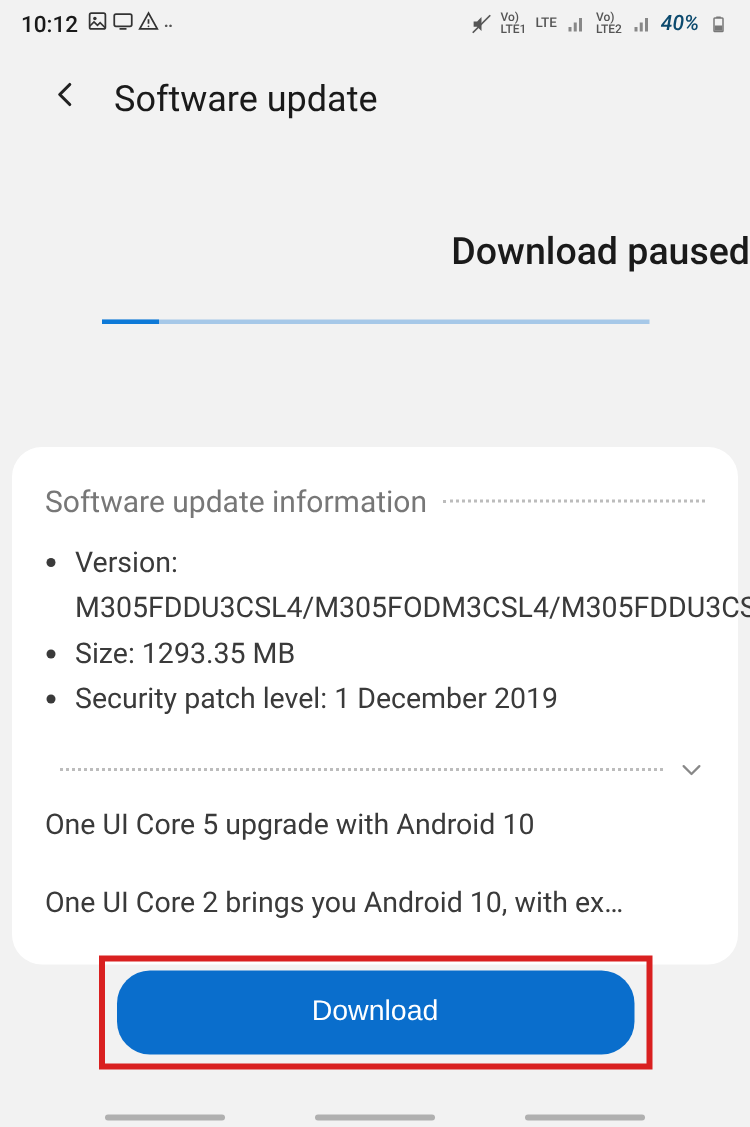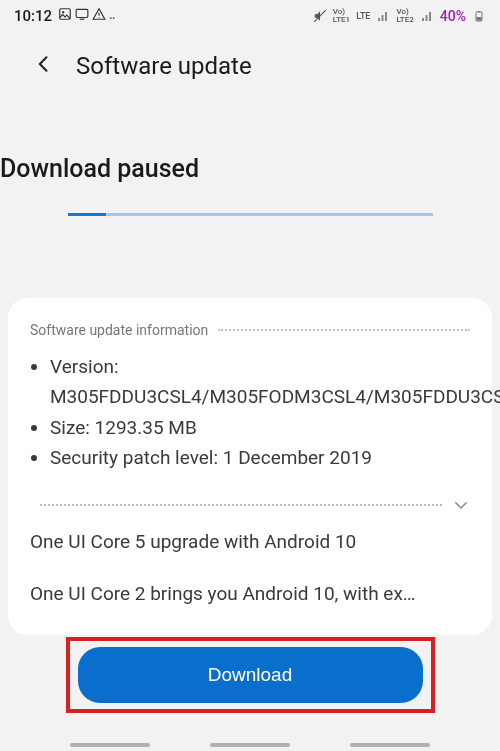--- a/index.html
+++ b/index.html
@@ -27,21 +27,21 @@
     .tiny-icon { width: 14px; height: 14px; display: inline-flex; align-items: center; justify-content: center; }
     .header {
       display: flex;
       align-items: center;
       padding: 20px 34px 16px;
       gap: 22px;
     }
     .back-btn { font-size: 22px; cursor: pointer; }
     .header-title { font-size: 24px; font-weight: 400; }
     .download-status {
-      text-align: left;
+      text-align: right;
       padding: 58px 0 10px;
     }
     .download-heading { font-size: 25px; font-weight: 500; margin-bottom: 30px; }
     .progress-track {
       position: relative;
       width: 365px;
       height: 3px;
       margin: 0 auto 32px;
       background: #a6c8e8;
     }
@@ -56,21 +56,21 @@
     .card {
       background: #ffffff;
       margin: 40px 8px 0;
       border-radius: 20px;
       padding: 24px 22px 26px;
     }
     .card-section-head {
       display: flex;
       align-items: center;
       color: #777;
-      font-size: 14px;
+      font-size: 20px;
       margin-bottom: 14px;
     }
     .card-section-head .label { white-space: nowrap; }
     .dots {
       flex: 1;
       border-bottom: 2px dotted #bcbcbc;
       margin-left: 10px;
       height: 1px;
     }
     .bullets { list-style: disc; padding-left: 20px; }
@@ -162,21 +162,21 @@
       <svg viewBox="0 0 24 24" width="12" height="12">
           <path d="M2 22h4v-6H2zM9 22h4V10H9zM16 22h4V4h-4z" fill="#888"></path>
         </svg>
     </span>
     <span style="font-size:8px;line-height:1;color:#555;">Vo)<br>LTE2</span>
     <span class="tiny-icon">
       <svg viewBox="0 0 24 24" width="12" height="12">
           <path d="M2 22h4v-6H2zM9 22h4V10H9zM16 22h4V4h-4z" fill="#888"></path>
         </svg>
     </span>
-    <span style="font-size:14px;color:#a21caf;">40%</span>
+    <span style="font-size:14px;color:#0c4a6e;font-style:italic;">40%</span>
     <span class="tiny-icon">
       <svg viewBox="0 0 24 24" width="12" height="16">
           <rect x="6" y="4" width="12" height="18" rx="1" fill="none" stroke="#777" stroke-width="2"></rect>
           <rect x="9" y="2" width="6" height="2" fill="#777"></rect>
           <rect x="7" y="14" width="10" height="7" fill="#777"></rect>
         </svg>
     </span>
   </div>
 </div>
 

